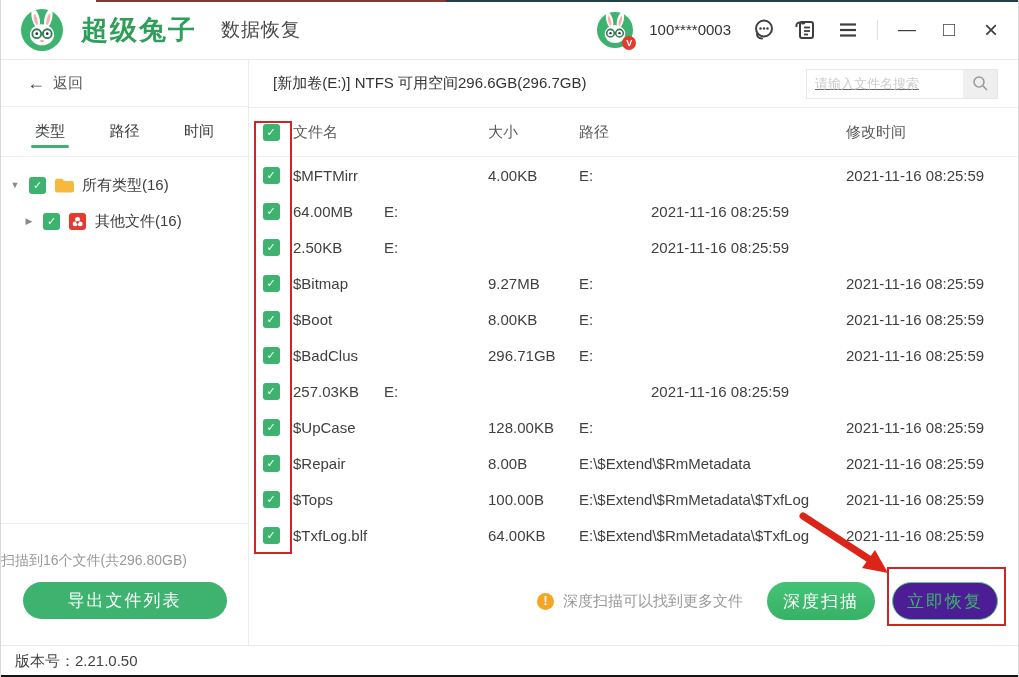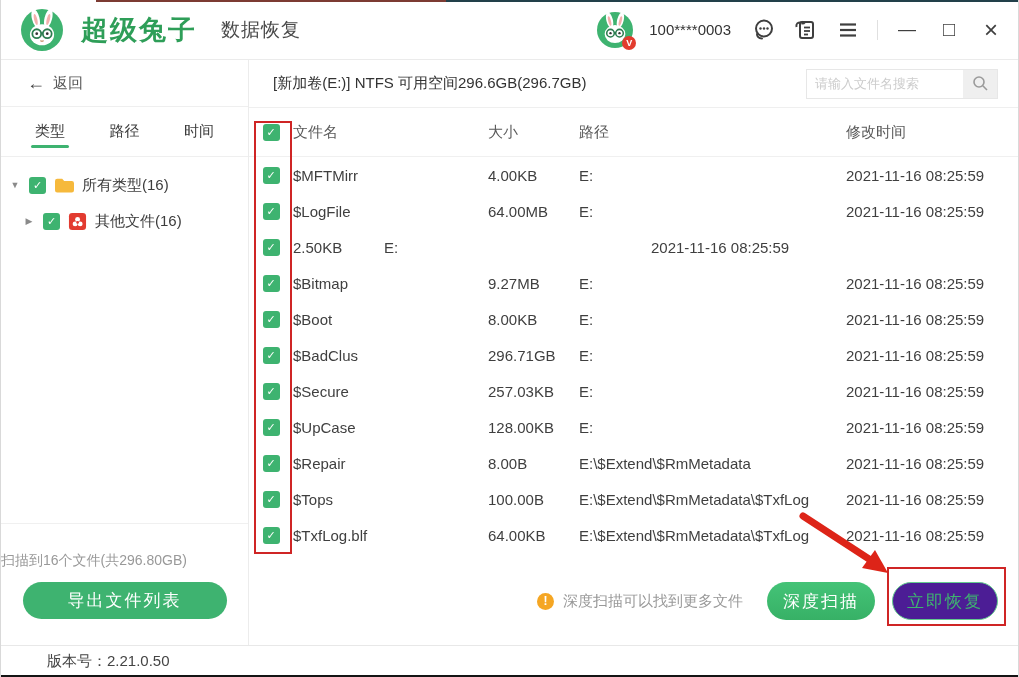--- a/index.html
+++ b/index.html
@@ -44,42 +44,42 @@
   .caret { width:12px; font-size:9px; color:#8a8a8a; text-align:center; }
   .cb { width:17px; height:17px; background:#3eb370; border-radius:3px; display:flex; align-items:center; justify-content:center; color:#fff; font-size:11px; font-weight:bold; flex:none; cursor:pointer; }
   .sidebar-bottom { margin-top:auto; border-top:1px solid #f0f0f0; padding:28px 0 26px; text-align:left; }
   .scan-summary { font-size:14px; color:#999; margin-bottom:12px; }
   .export-btn { width:204px; height:37px; margin:0 auto; background:#3eb370; border-radius:19px; color:#fff; font-size:17px; display:flex; align-items:center; justify-content:center; letter-spacing:2px; cursor:pointer; }
 
   
   .info-row { height:48px; display:flex; align-items:center; padding:0 20px 0 24px; border-bottom:1px solid #efefef; }
   .volume-info { font-size:15px; color:#333; }
   .search-box { margin-left:auto; width:192px; height:30px; display:flex; border:1px solid #e7e7e7; background:#fff; }
-  .search-input { flex:1; border:none; outline:none; padding:0 8px; font-size:13px; color:#666; font-family:inherit; min-width:0; }
+  .search-input { flex:1; border:none; outline:none; padding:0 8px; font-size:13px; color:#666; font-family:inherit; min-width:0;text-decoration:underline; }
   .search-input::placeholder { color:#ccc; }
   .search-icon-zone { width:34px; background:#efefef; display:flex; align-items:center; justify-content:center; cursor:pointer; }
 
   
   .table-header { height:49px; display:flex; align-items:center; border-bottom:1px solid #f0f0f0; color:#5a5a5a; font-size:15px; }
   .trow { height:36px; display:flex; align-items:center; font-size:15px; color:#3f3f3f; }
   .col-check { width:44px; display:flex; justify-content:center; flex:none; }
   .col-name { width:195px; flex:none; padding-right:6px; overflow:hidden; white-space:nowrap; }
   .col-size { width:91px; flex:none; }
   .col-path { width:267px; flex:none; overflow:hidden; white-space:nowrap; }
   .col-time { flex:1; overflow:hidden; white-space:nowrap; }
 
   
   .action-bar { margin-top:auto; height:88px; display:flex; align-items:center; justify-content:flex-end; padding-right:20px; }
   .warn-icon { width:17px; height:17px; border-radius:50%; background:#f5a623; color:#fff; font-size:12px; font-weight:bold; display:flex; align-items:center; justify-content:center; margin-right:9px; }
   .hint-text { font-size:15px; color:#999; }
   .deep-scan-btn { margin-left:24px; width:108px; height:38px; background:linear-gradient(180deg,#44c377,#37b166); border-radius:19px; color:#fff; font-size:17px; display:flex; align-items:center; justify-content:center; letter-spacing:2px; cursor:pointer; }
   .recover-btn { margin-left:17px; width:106px; height:38px; background:#4c1d95; border:1px solid #63cb8f; border-radius:19px; color:#3eb370; font-size:17px; display:flex; align-items:center; justify-content:center; letter-spacing:2px; cursor:pointer; }
 
   
-  .footer { height:32px; border-top:1px solid #e8e8e8; display:flex; align-items:center; padding-left:46px; font-size:15px; color:#444; }
+  .footer { height:32px; border-top:1px solid #e8e8e8; display:flex; align-items:center; padding-left:14px; font-size:15px; color:#444; }
 
   
   .ann-rect-col { position:absolute; left:253px; top:121px; width:38px; height:433px; border:2px solid #cf2525; z-index:40; pointer-events:none; }
   .ann-rect-btn { position:absolute; left:886px; top:567px; width:119px; height:59px; border:2px solid #cf2525; z-index:40; pointer-events:none; }
   .ann-arrow { position:absolute; left:790px; top:503px; z-index:41; pointer-events:none; }
 </style>
 </head>
 <body>
 
 <div class="window">
@@ -233,21 +233,20 @@
           <span class="col-name">$MFTMirr</span>
           <span class="col-size">4.00KB</span>
           <span class="col-path">E:</span>
           <span class="col-time">2021-11-16 08:25:59</span>
         </div>
 
         <div class="trow">
           <span class="col-check">
               <span class="cb">✓</span>
             </span>
-          <span class="col-name">$LogFile</span>
           <span class="col-size">64.00MB</span>
           <span class="col-path">E:</span>
           <span class="col-time">2021-11-16 08:25:59</span>
         </div>
 
         <div class="trow">
           <span class="col-check">
               <span class="cb">✓</span>
             </span>
           <span class="col-size">2.50KB</span>
@@ -282,21 +281,20 @@
           <span class="col-name">$BadClus</span>
           <span class="col-size">296.71GB</span>
           <span class="col-path">E:</span>
           <span class="col-time">2021-11-16 08:25:59</span>
         </div>
 
         <div class="trow">
           <span class="col-check">
               <span class="cb">✓</span>
             </span>
-          <span class="col-name">$Secure</span>
           <span class="col-size">257.03KB</span>
           <span class="col-path">E:</span>
           <span class="col-time">2021-11-16 08:25:59</span>
         </div>
 
         <div class="trow">
           <span class="col-check">
               <span class="cb">✓</span>
             </span>
           <span class="col-name">$UpCase</span>

